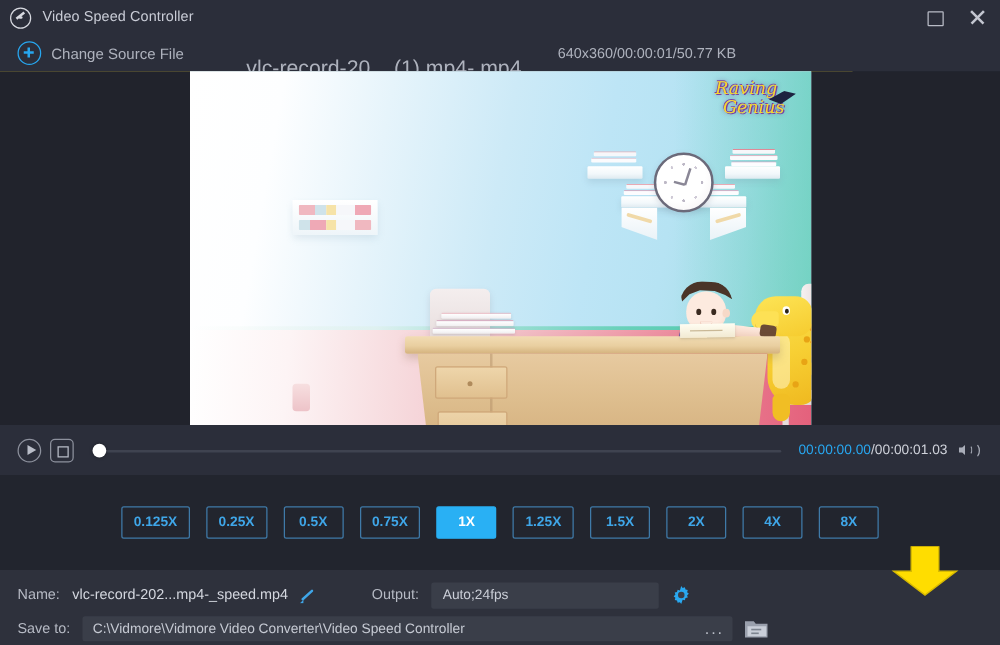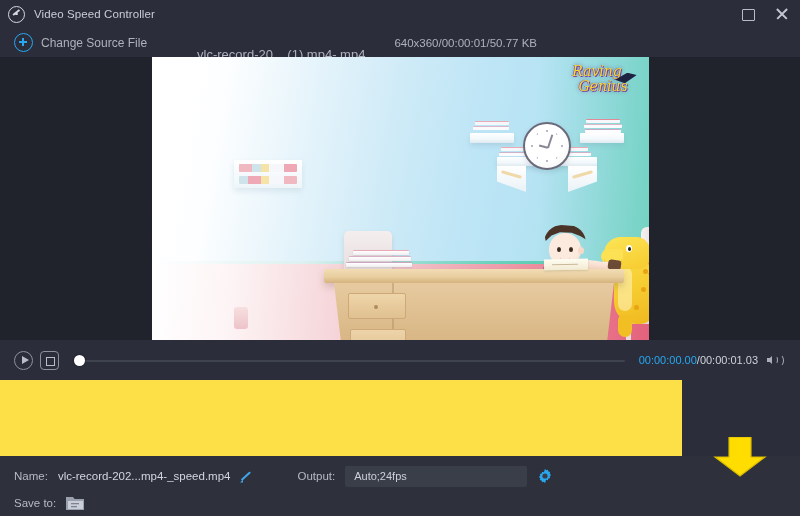--- a/index.html
+++ b/index.html
@@ -81,21 +81,21 @@
   }
   .plus-icon::before, .plus-icon::after {
     content: ""; position: absolute; background: #27a7f0;
   }
   .plus-icon::before { left: 3.6px; top: 7.4px; width: 8px; height: 1.7px; }
   .plus-icon::after  { left: 7.4px; top: 3.6px; width: 1.7px; height: 8px; }
   .change-src {
     margin-left: 8px; font-size: 12px; color: #aeb2bd; cursor: pointer;
   }
   .src-name {
-    margin-left: 50px; font-size: 13px; color: #aeb2bd; margin-top: 24px;
+    margin-left: 50px; font-size: 17px; color: #aeb2bd; margin-top: 24px;
   }
   .src-meta {
     margin-left: 29px; font-size: 11.5px; color: #aeb2bd;
   }
 
   
   .stage {
     position: absolute; left: 0; top: 57px;
     width: 800px; height: 283px;
     background: #21232c;
@@ -725,39 +725,55 @@
     </div>
     <div class="times">
       <span class="t-cur">00:00:00.00</span><span class="t-tot">/00:00:01.03</span>
     </div>
     <div class="vol-icon">
       <span class="vol-wave vw1"></span>
       <span class="vol-wave vw2"></span>
     </div>
   </div>
 
+  <div class="speedpanel">
+    <div class="speed-btn">0.125X</div>
+    <div class="speed-btn">0.25X</div>
+    <div class="speed-btn">0.5X</div>
+    <div class="speed-btn">0.75X</div>
+    <div class="speed-btn active">1X</div>
+    <div class="speed-btn">1.25X</div>
+    <div class="speed-btn">1.5X</div>
+    <div class="speed-btn">2X</div>
+    <div class="speed-btn">4X</div>
+    <div class="speed-btn">8X</div>
+  </div>
 
   <div class="bottom">
     <div class="row-name">
       <span class="lbl lbl-name">Name:</span>
       <span class="val-name">vlc-record-202...mp4-_speed.mp4</span>
       <span class="pencil"></span>
       <span class="lbl lbl-output">Output:</span>
       <div class="output-box">
         <span class="output-val">Auto;24fps</span>
       </div>
       <span class="gear">
         <svg width="16" height="16" viewBox="0 0 16 16">
           <path fill="#29a8f0" d="M8 0.8l1.1 1.5 1.8-.5.5 1.8 1.8.4-.5 1.8 1.4 1.2-1.4 1.2.5 1.8-1.8.4-.5 1.8-1.8-.5L8 15.2 6.9 13.7l-1.8.5-.5-1.8-1.8-.4.5-1.8L1.9 9l1.4-1.2-.5-1.8 1.8-.4.5-1.8 1.8.5z"></path>
           <circle cx="8" cy="8" r="2.6" fill="#3a3e49"></circle>
         </svg>
       </span>
     </div>
     <div class="row-save">
       <span class="lbl lbl-save">Save to:</span>
+      <div class="save-box">
+        <span class="save-val">C:\Vidmore\Vidmore Video Converter\Video Speed Controller</span>
+        <span class="dots-btn">...</span>
+      </div>
       <span class="folder-btn">
         <svg width="20" height="17" viewBox="0 0 20 17">
           <path fill="#9aa0ad" d="M1 2h7l1.6 2H19v11H1z"></path>
           <path fill="#c9ced8" d="M3 6h15v8H3z"></path>
           <rect x="6" y="8" width="8" height="1.3" fill="#7d848f"></rect>
           <rect x="6" y="11" width="6" height="1.3" fill="#7d848f"></rect>
         </svg>
       </span>
     </div>
 

